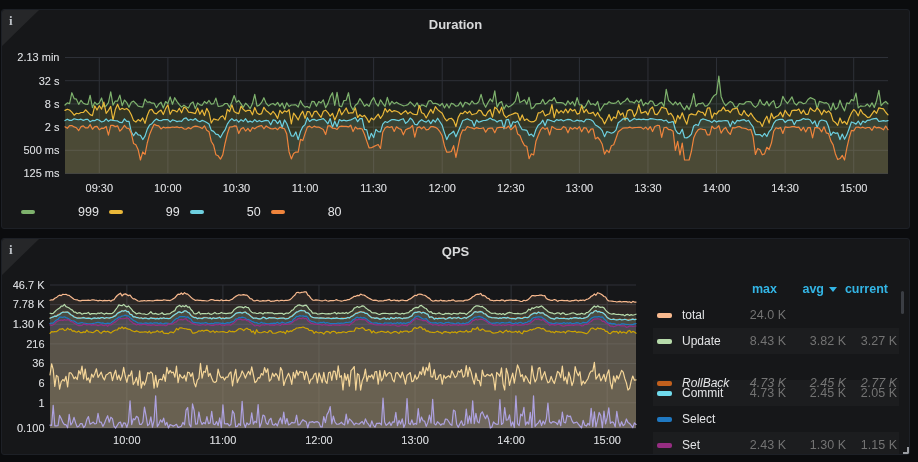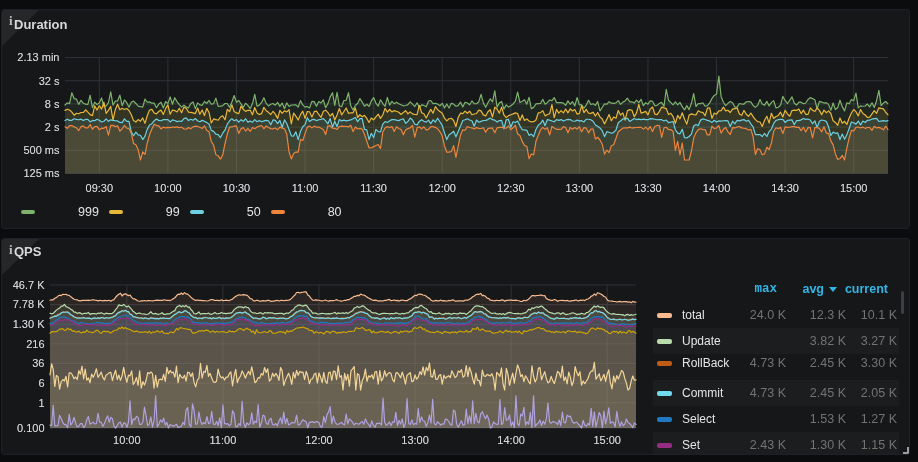--- a/index.html
+++ b/index.html
@@ -13,21 +13,21 @@
     position:absolute;left:1px;width:909px;
     background:#161719;
     border:1px solid #1d2026;
     border-radius:3px;
     box-sizing:border-box;
     overflow:hidden;
   }
   #duration-panel{top:9px;height:220px;}
   #qps-panel{top:238px;height:217px;}
   .panel-title{
-    position:absolute;left:12px;right:0;
+    position:absolute;left:0;right:0;text-align:center;
     font-size:13px;font-weight:700;color:#d8d9da;letter-spacing:0;
   }
   #duration-panel .panel-title{top:7px;}
   #qps-panel .panel-title{top:5px;}
   .corner-info{
     position:absolute;left:0;top:0;width:0;height:0;
     border-top:36px solid rgba(255,255,255,0.07);
     border-right:37px solid transparent;
     border-top-left-radius:3px;
   }
@@ -203,57 +203,54 @@
         <text x="42.5" y="89.05822700747102" fill="#d4d6d9" text-anchor="end">1.30 K</text>
         <text x="42.5" y="108.68734051120656" fill="#d4d6d9" text-anchor="end">216</text>
         <text x="42.5" y="128.31645401494205" fill="#d4d6d9" text-anchor="end">36</text>
         <text x="42.5" y="147.9455675186776" fill="#d4d6d9" text-anchor="end">6</text>
         <text x="42.5" y="167.57468102241313" fill="#d4d6d9" text-anchor="end">1</text>
         <text x="42.5" y="192.8" fill="#d4d6d9" text-anchor="end">0.100</text>
       </g>
     </svg>
   <div class="qlegend">
     <div class="qlegend-header">
-      <span class="col" style="left:63px;width:70px;font-family:Liberation Mono, monospace;">max</span>
+      <span class="col" style="left:63px;width:70px;">max</span>
       <span class="col" style="left:123px;width:70px;"><span>avg</span><span class="sort-caret"></span></span>
       <span class="col" style="left:174px;width:70px;">current</span>
     </div>
     <div class="qlegend-rowbox" id="qps-legend-rows">
         <div class="qlegend-row" style="top: 0px;">
           <span class="legend-dash" style="background: rgb(249, 186, 143);"></span>
           <span class="qname">total</span>
           <span class="qval vmax">24.0 K</span>
-          <span class="qval vavg">12.3 K</span>
-          <span class="qval vcur">10.1 K</span>
         </div>
         <div class="qlegend-row striped" style="top: 26px;">
           <span class="legend-dash" style="background: rgb(183, 219, 171);"></span>
           <span class="qname">Update</span>
+          <span class="qval vmax">8.43 K</span>
           <span class="qval vavg">3.82 K</span>
           <span class="qval vcur">3.27 K</span>
         </div>
-        <div class="qlegend-row" style="top: 48px;">
+        <div class="qlegend-row" style="top: 68px; font-style: italic;">
           <span class="legend-dash" style="background: rgb(193, 92, 23);"></span>
           <span class="qname">RollBack</span>
           <span class="qval vmax">4.73 K</span>
           <span class="qval vavg">2.45 K</span>
-          <span class="qval vcur">3.30 K</span>
+          <span class="qval vcur">2.77 K</span>
         </div>
         <div class="qlegend-row striped" style="top: 78px;">
           <span class="legend-dash" style="background: rgb(112, 219, 237);"></span>
           <span class="qname">Commit</span>
           <span class="qval vmax">4.73 K</span>
           <span class="qval vavg">2.45 K</span>
           <span class="qval vcur">2.05 K</span>
         </div>
         <div class="qlegend-row" style="top: 104px;">
           <span class="legend-dash" style="background: rgb(31, 120, 193);"></span>
           <span class="qname">Select</span>
-          <span class="qval vavg">1.53 K</span>
-          <span class="qval vcur">1.27 K</span>
         </div>
         <div class="qlegend-row striped" style="top: 130px;">
           <span class="legend-dash" style="background: rgb(150, 45, 130);"></span>
           <span class="qname">Set</span>
           <span class="qval vmax">2.43 K</span>
           <span class="qval vavg">1.30 K</span>
           <span class="qval vcur">1.15 K</span>
         </div>
       </div>
   </div>

